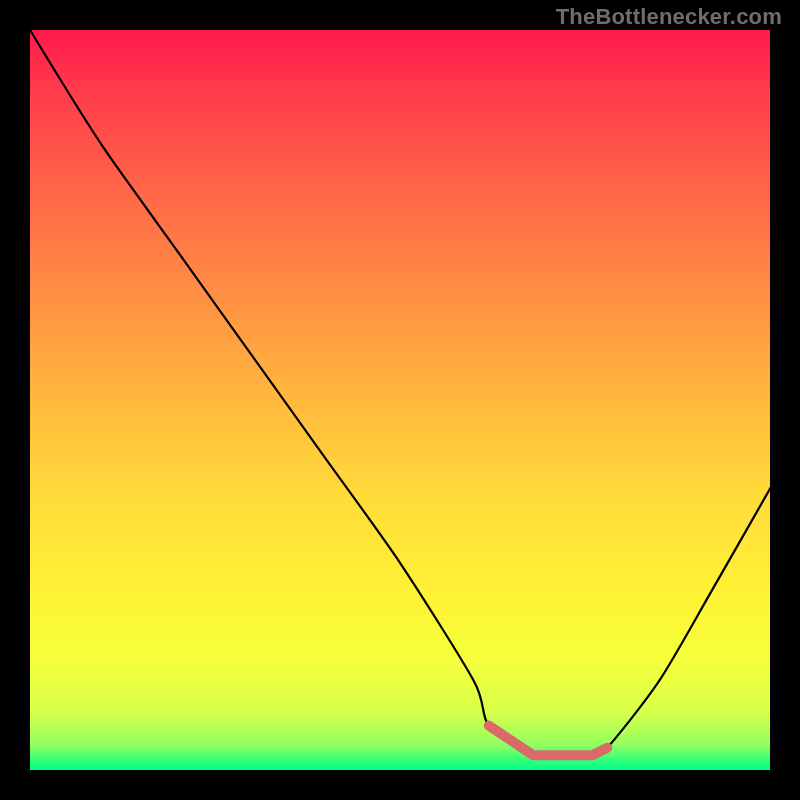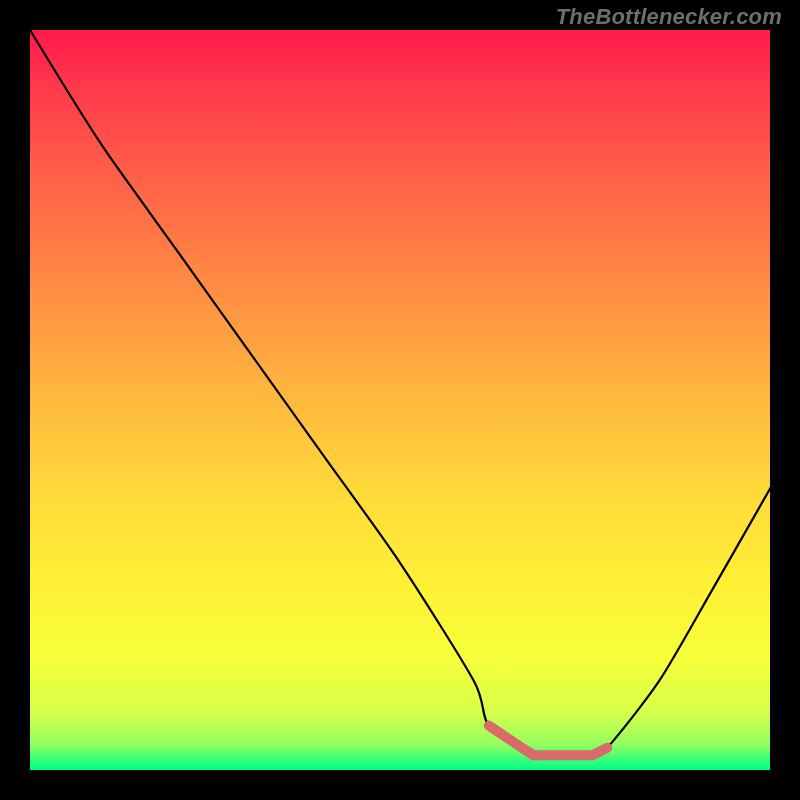--- a/index.html
+++ b/index.html
@@ -2,21 +2,20 @@
 <html><head>
 <meta charset="utf-8">
 <style>
   * { margin: 0; padding: 0; box-sizing: border-box; }
   html, body { width: 800px; height: 800px; overflow: hidden; background: #000; }
   .stage {
     position: relative;
     width: 800px;
     height: 800px;
     background: #000;
-    font-style: italic;
   }
   .watermark {
     position: absolute;
     top: 4px;
     right: 18px;
     font-family: Arial, Helvetica, sans-serif;
     font-size: 22px;
     font-weight: 600;
     color: #6e6e6e;
     letter-spacing: 0.2px;

